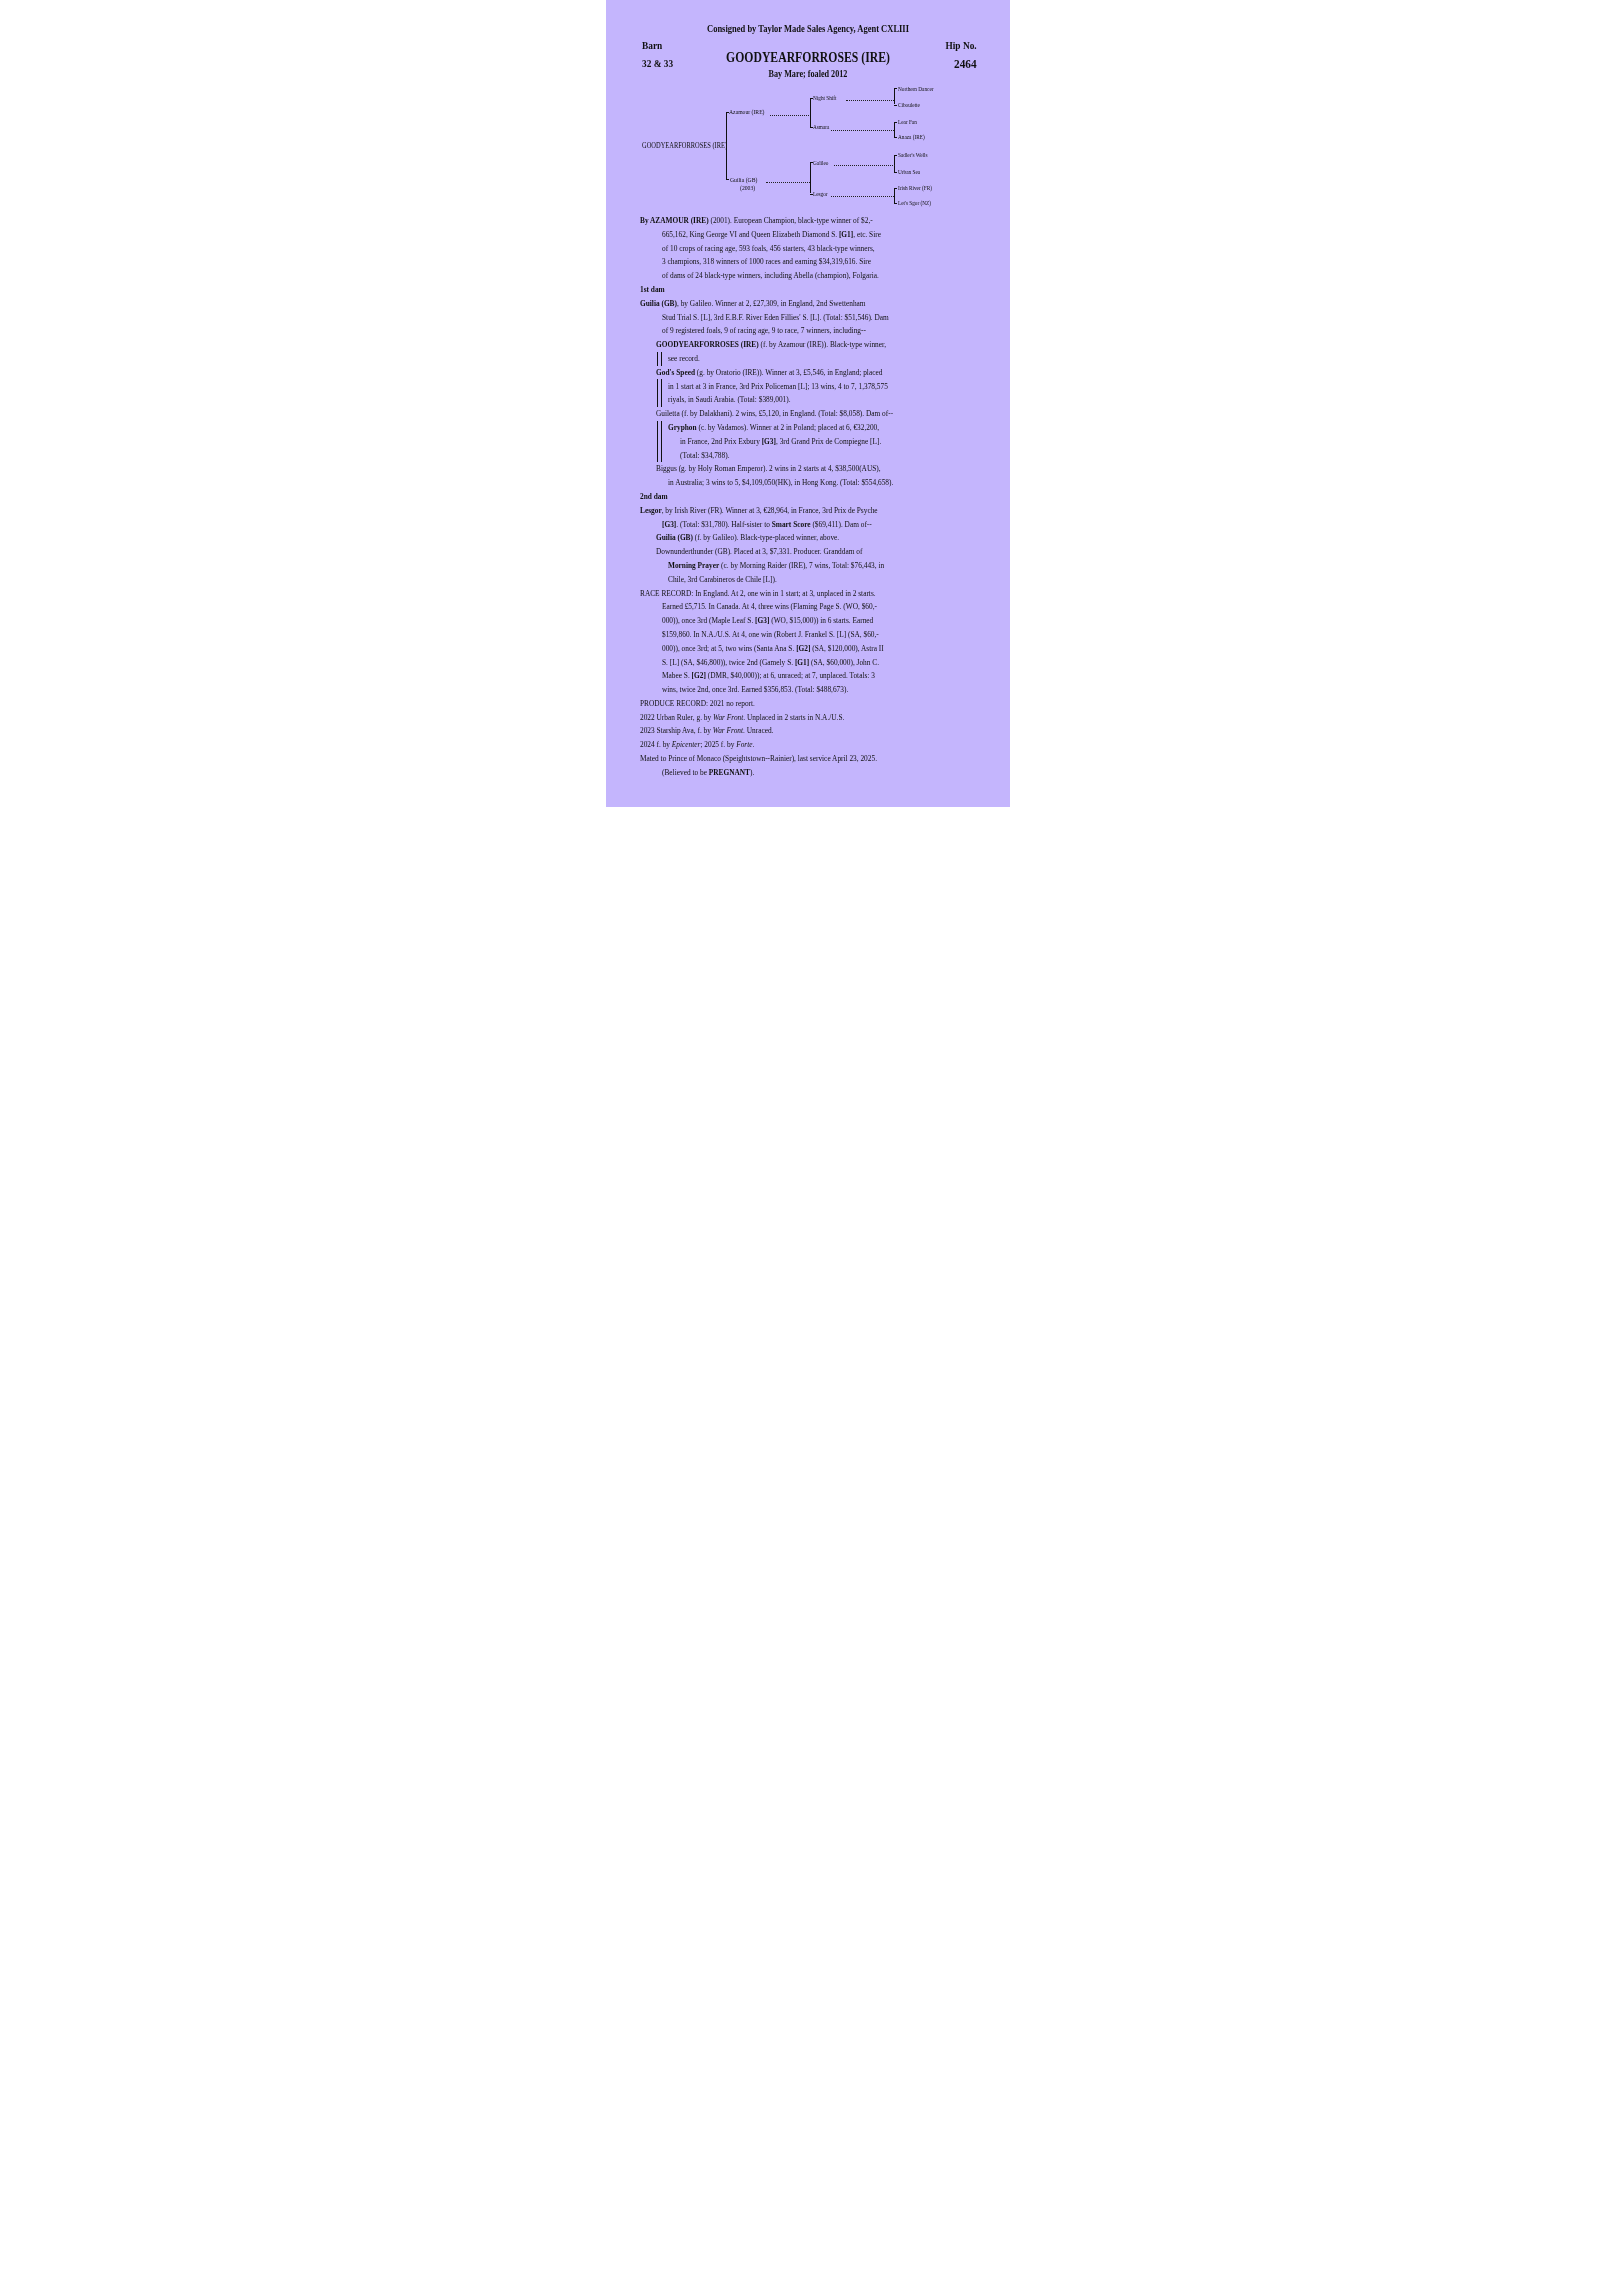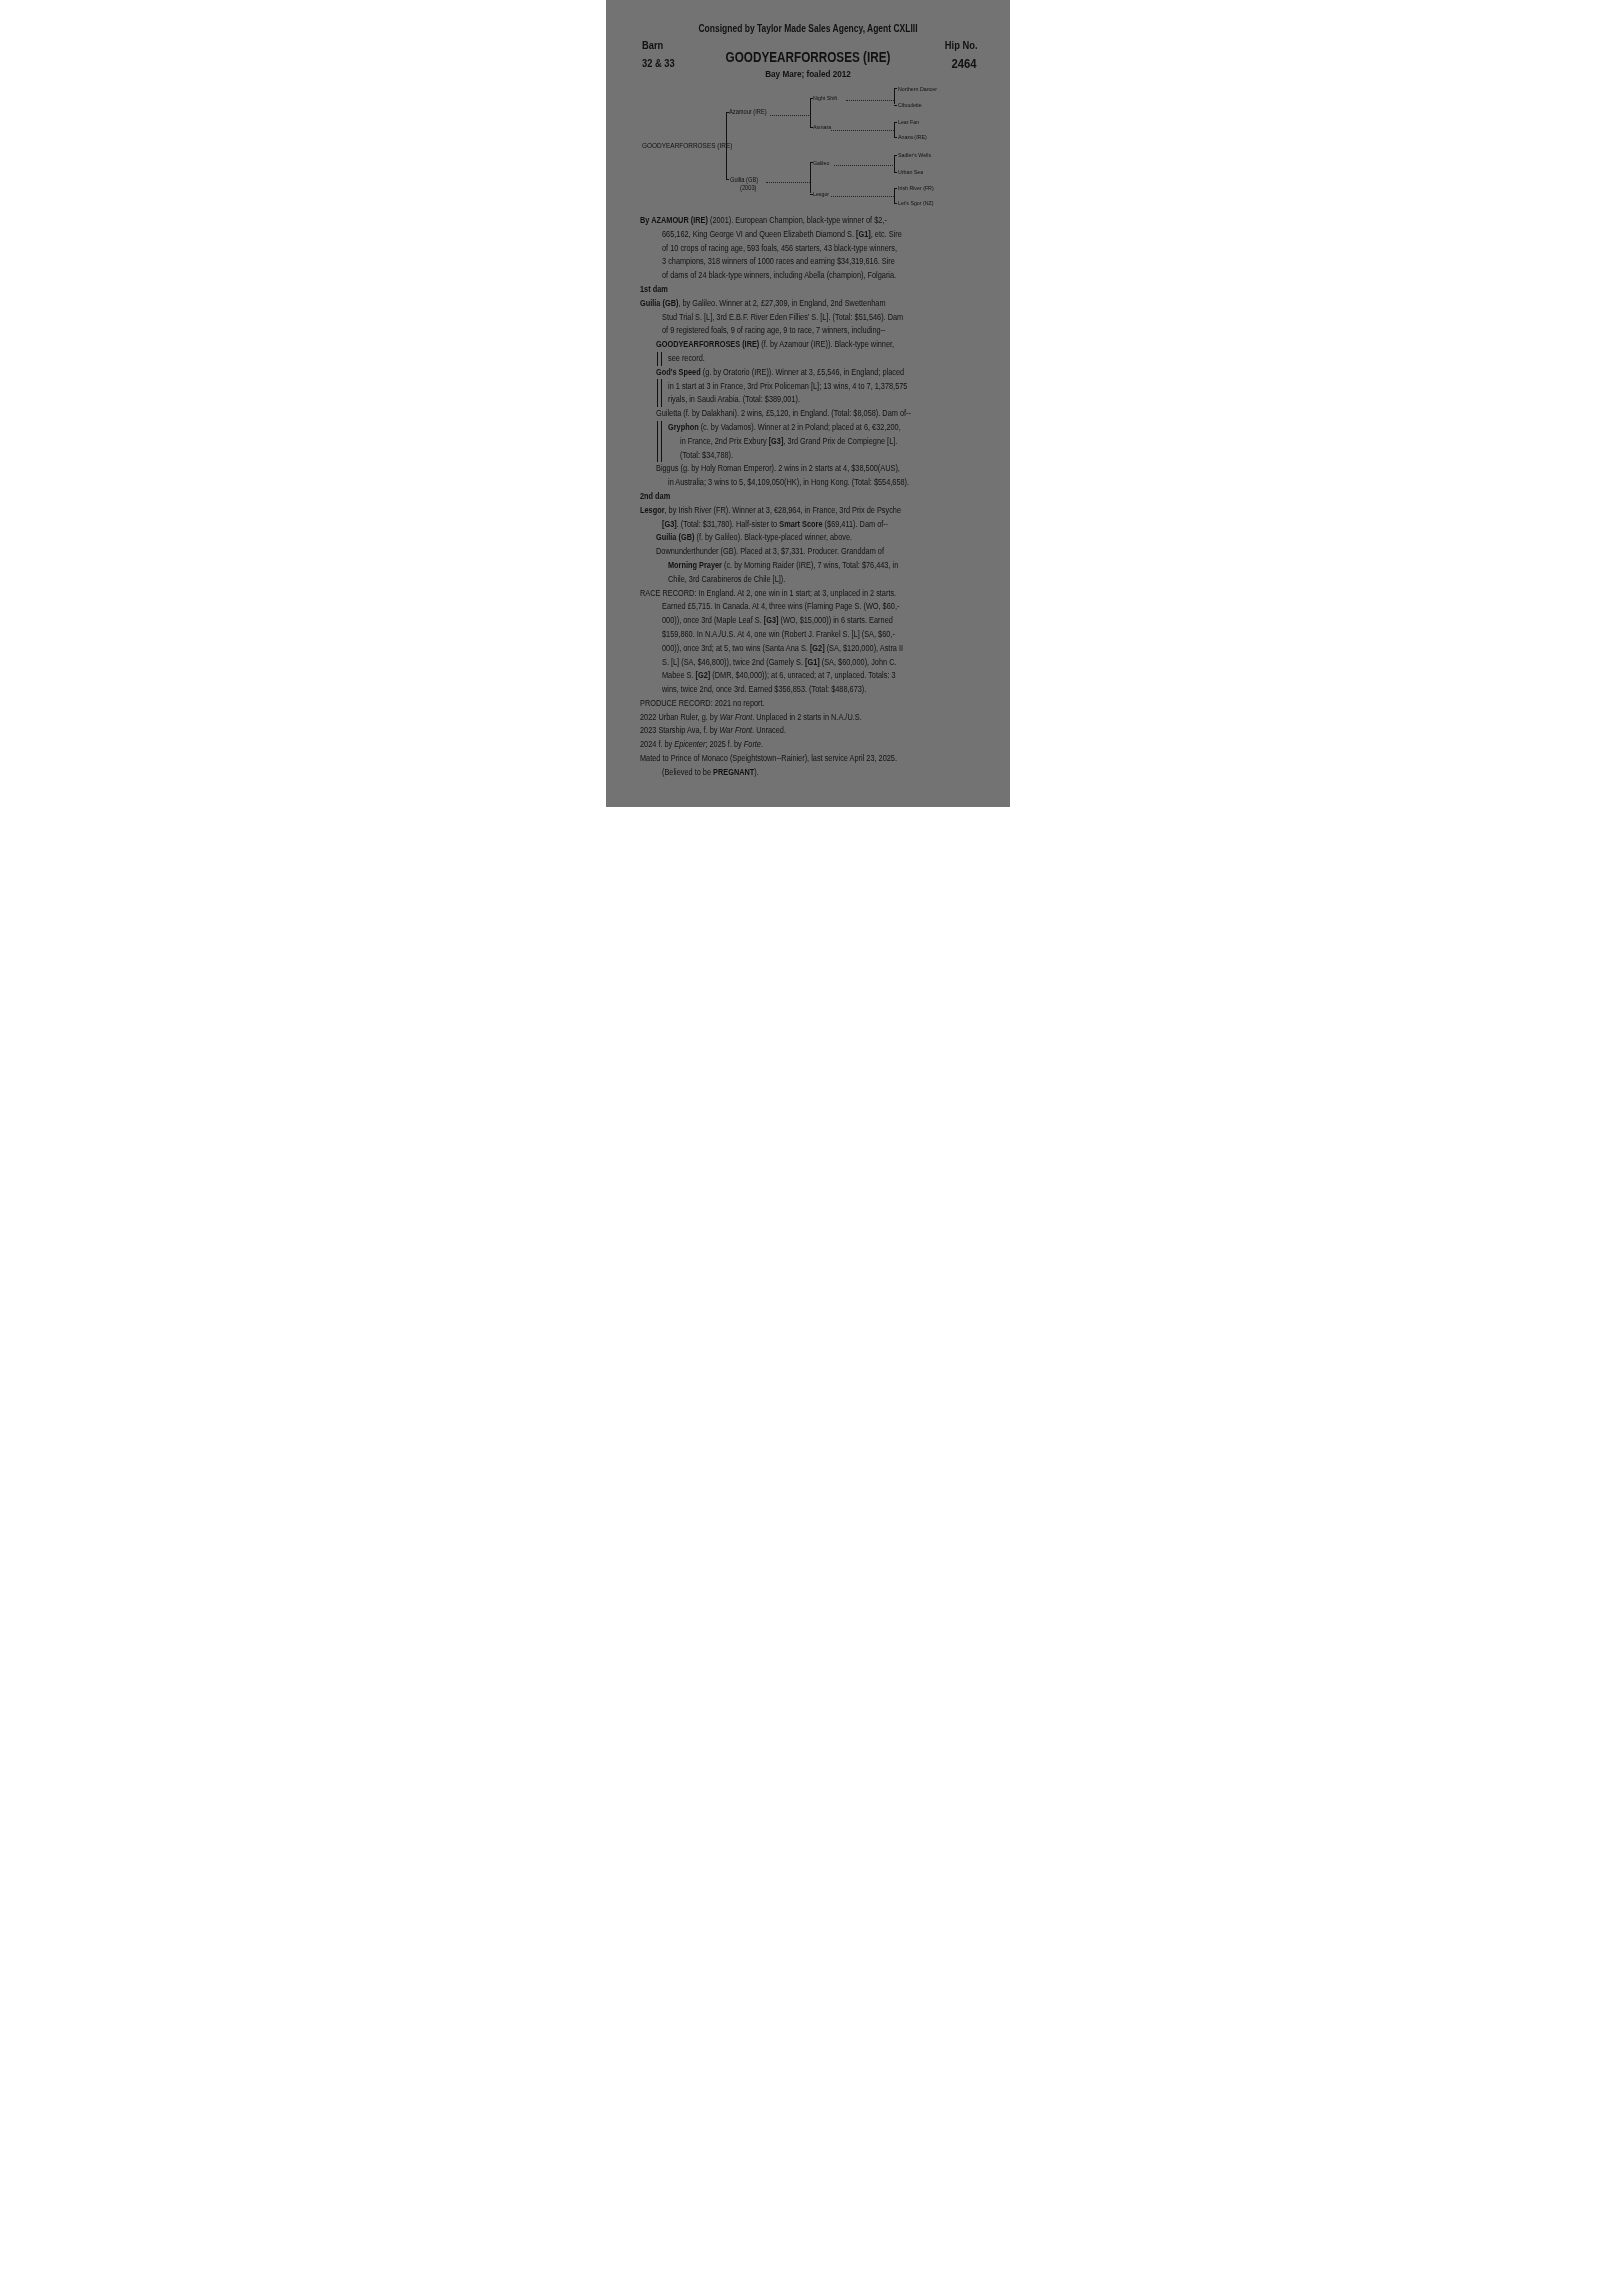--- a/index.html
+++ b/index.html
@@ -1,18 +1,18 @@
 <!DOCTYPE html>
 <html style="font-size:7.3px"><head>
 <meta charset="utf-8">
 <style>
   html,body{margin:0;padding:0;background:#ffffff;}
   .page{
-    position:relative;width:404px;height:807px;margin:0 auto;background:#737373;
-    color:#111;font-family:Liberation Sans, sans-serif;overflow:hidden;
+    position:relative;width:404px;height:807px;margin:0 auto;background:#c4b5fd;
+    color:#111;font-family:Liberation Serif, serif;overflow:hidden;
   }
   
   .hdr{position:relative;height:82px;}
   .hdr .abs{position:absolute;white-space:nowrap;}
   .consigned{left:0;right:0;top:23px;text-align:center;font-weight:bold;font-size:10px;
              transform:scaleX(.85);}
   .barn-label{left:36px;top:39px;font-weight:bold;font-size:11px;transform:scaleX(.85);transform-origin:0 50%;}
   .barn-value{left:36px;top:57px;font-weight:bold;font-size:11px;transform:scaleX(.85);transform-origin:0 50%;}
   .hip-label{right:33px;top:39px;font-weight:bold;font-size:11px;transform:scaleX(.85);transform-origin:100% 50%;text-align:right;}
   .hip-value{right:33px;top:56px;font-weight:bold;font-size:13.3px;transform:scaleX(.85);transform-origin:100% 50%;text-align:right;}

